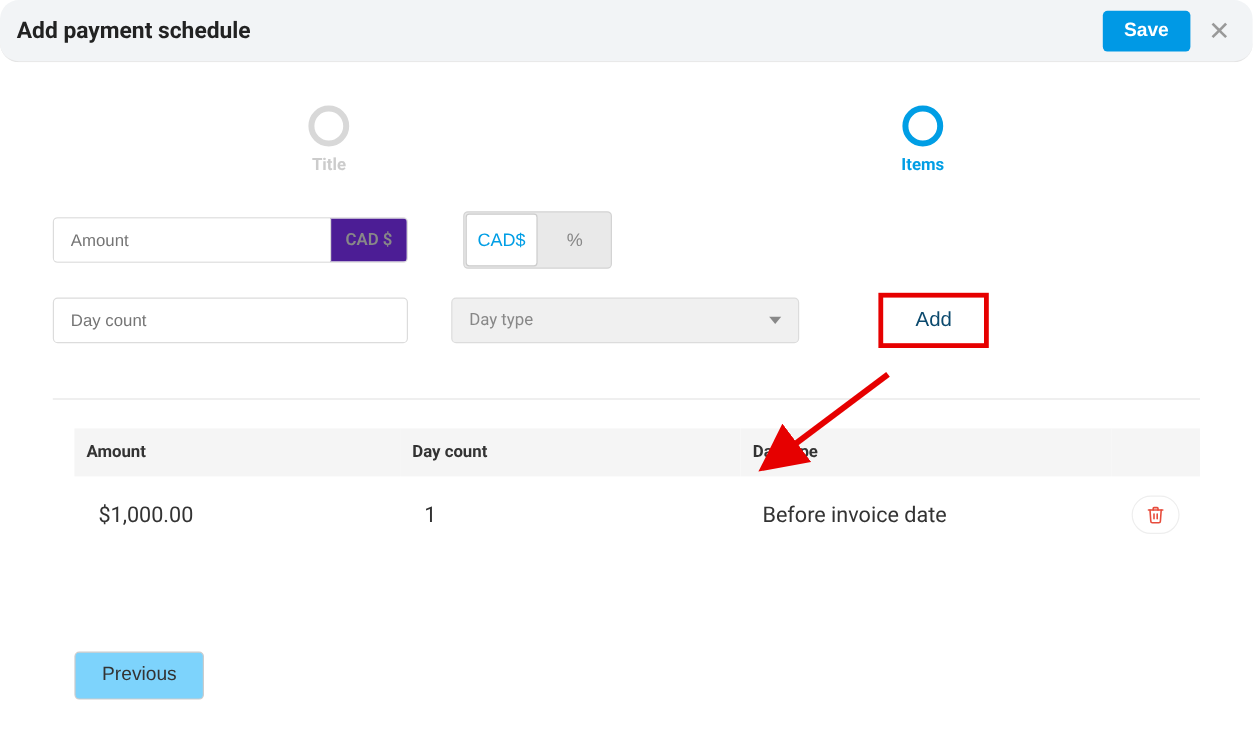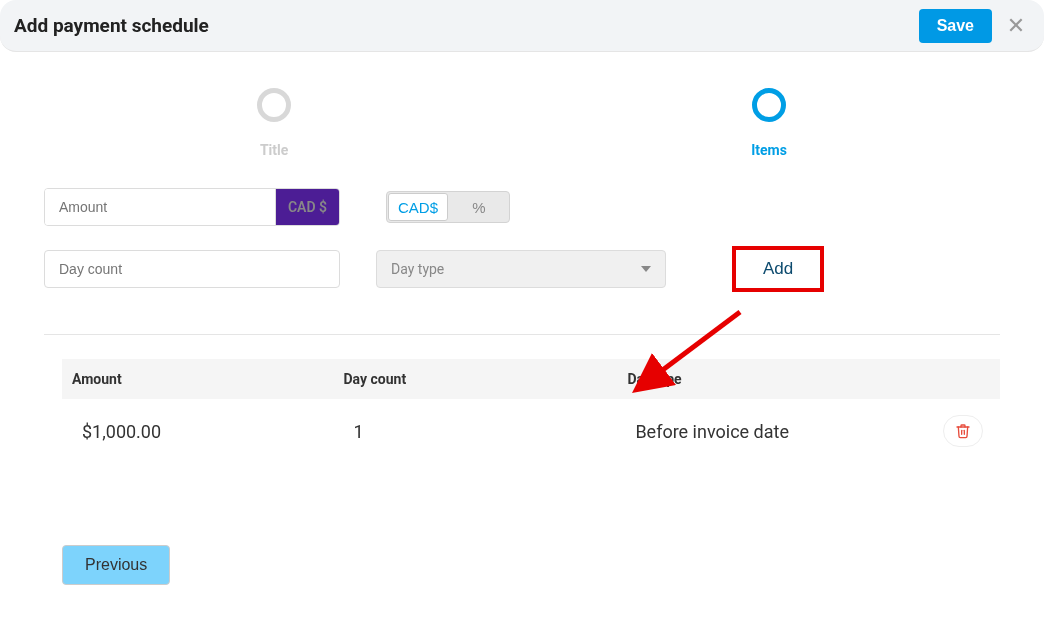--- a/index.html
+++ b/index.html
@@ -55,21 +55,21 @@
       display: flex;
       justify-content: center;
       gap: 460px;
       padding: 36px 0 30px 0;
       position: relative;
     }
     .step {
       display: flex;
       flex-direction: column;
       align-items: center;
-      gap: 20px;
+      gap: 8px;
     }
     .step-circle {
       width: 34px;
       height: 34px;
       border-radius: 50%;
       border: 5px solid #d8d8d8;
       background: #fff;
     }
     .step-circle.active {
       border-color: #009ee5;
@@ -113,21 +113,21 @@
       padding: 0 12px;
       border-left: 1px solid #dcdcdc;
       font-size: 14px;
     }
     .toggle-group {
       display: flex;
       background: #e9e9e9;
       border: 1px solid #d3d3d3;
       border-radius: 4px;
       overflow: hidden;
-      height: 32px;
+      height: 48px;
     }
     .toggle-btn {
       width: 60px;
       display: flex;
       align-items: center;
       justify-content: center;
       font-size: 15px;
       font-weight: 500;
       color: #888;
       cursor: pointer;

